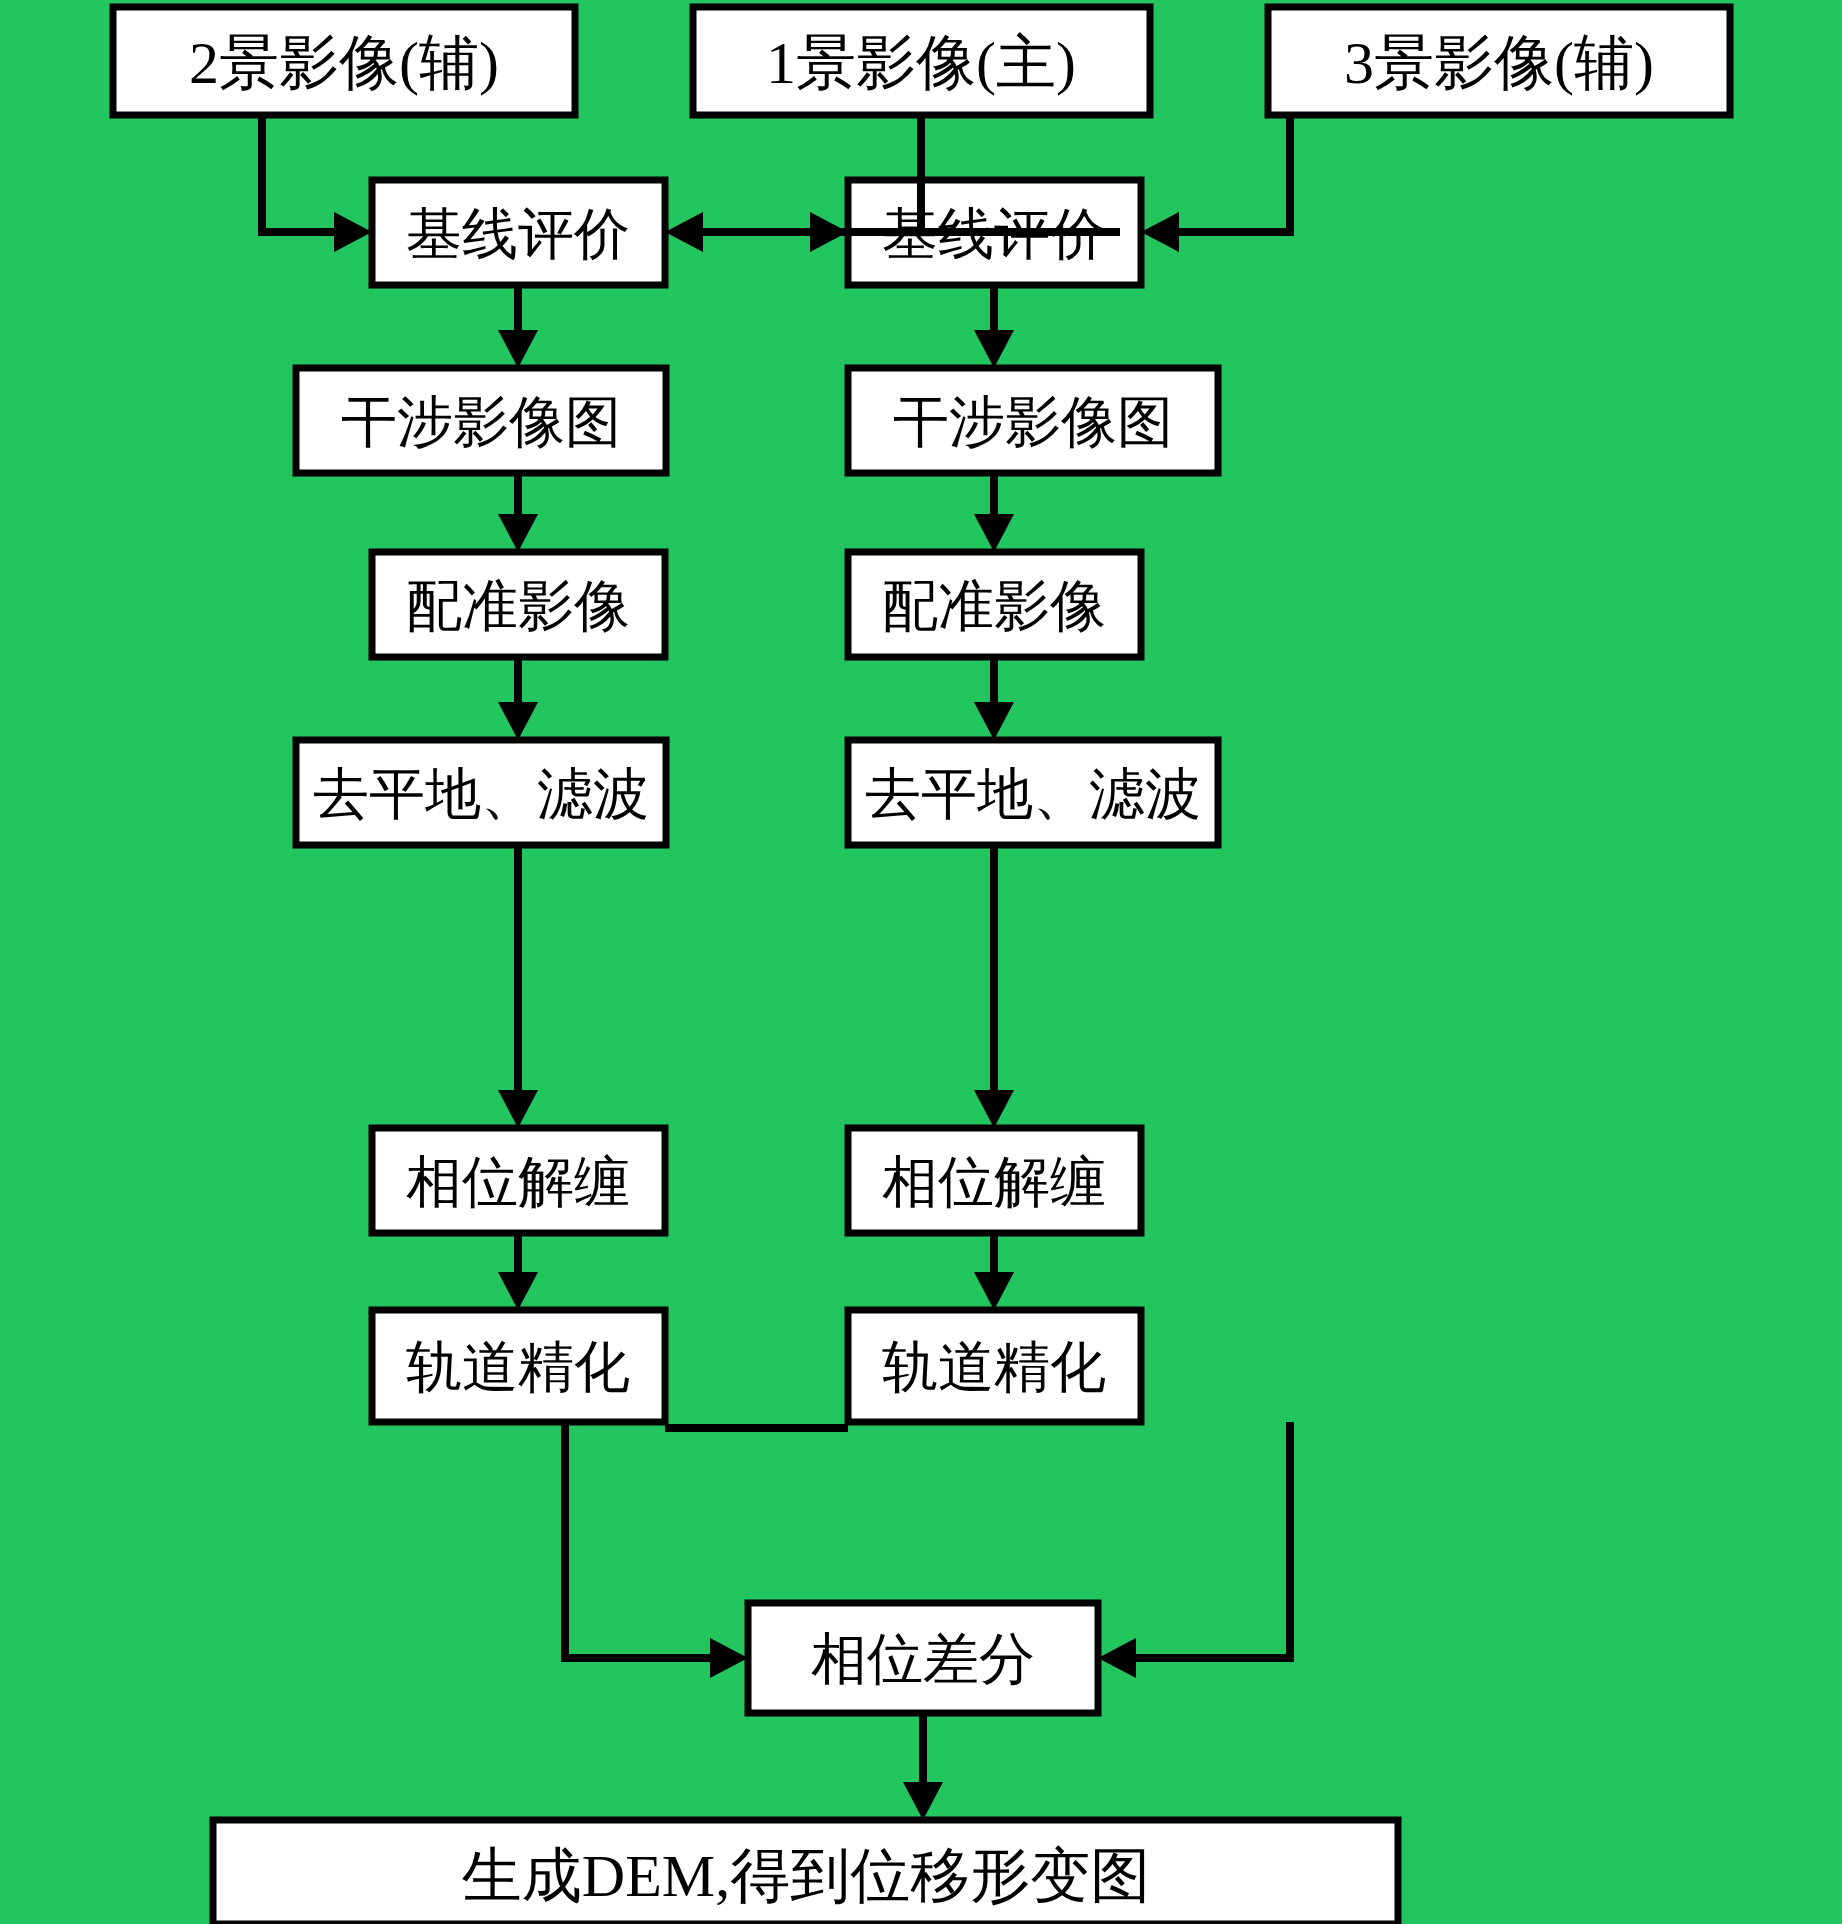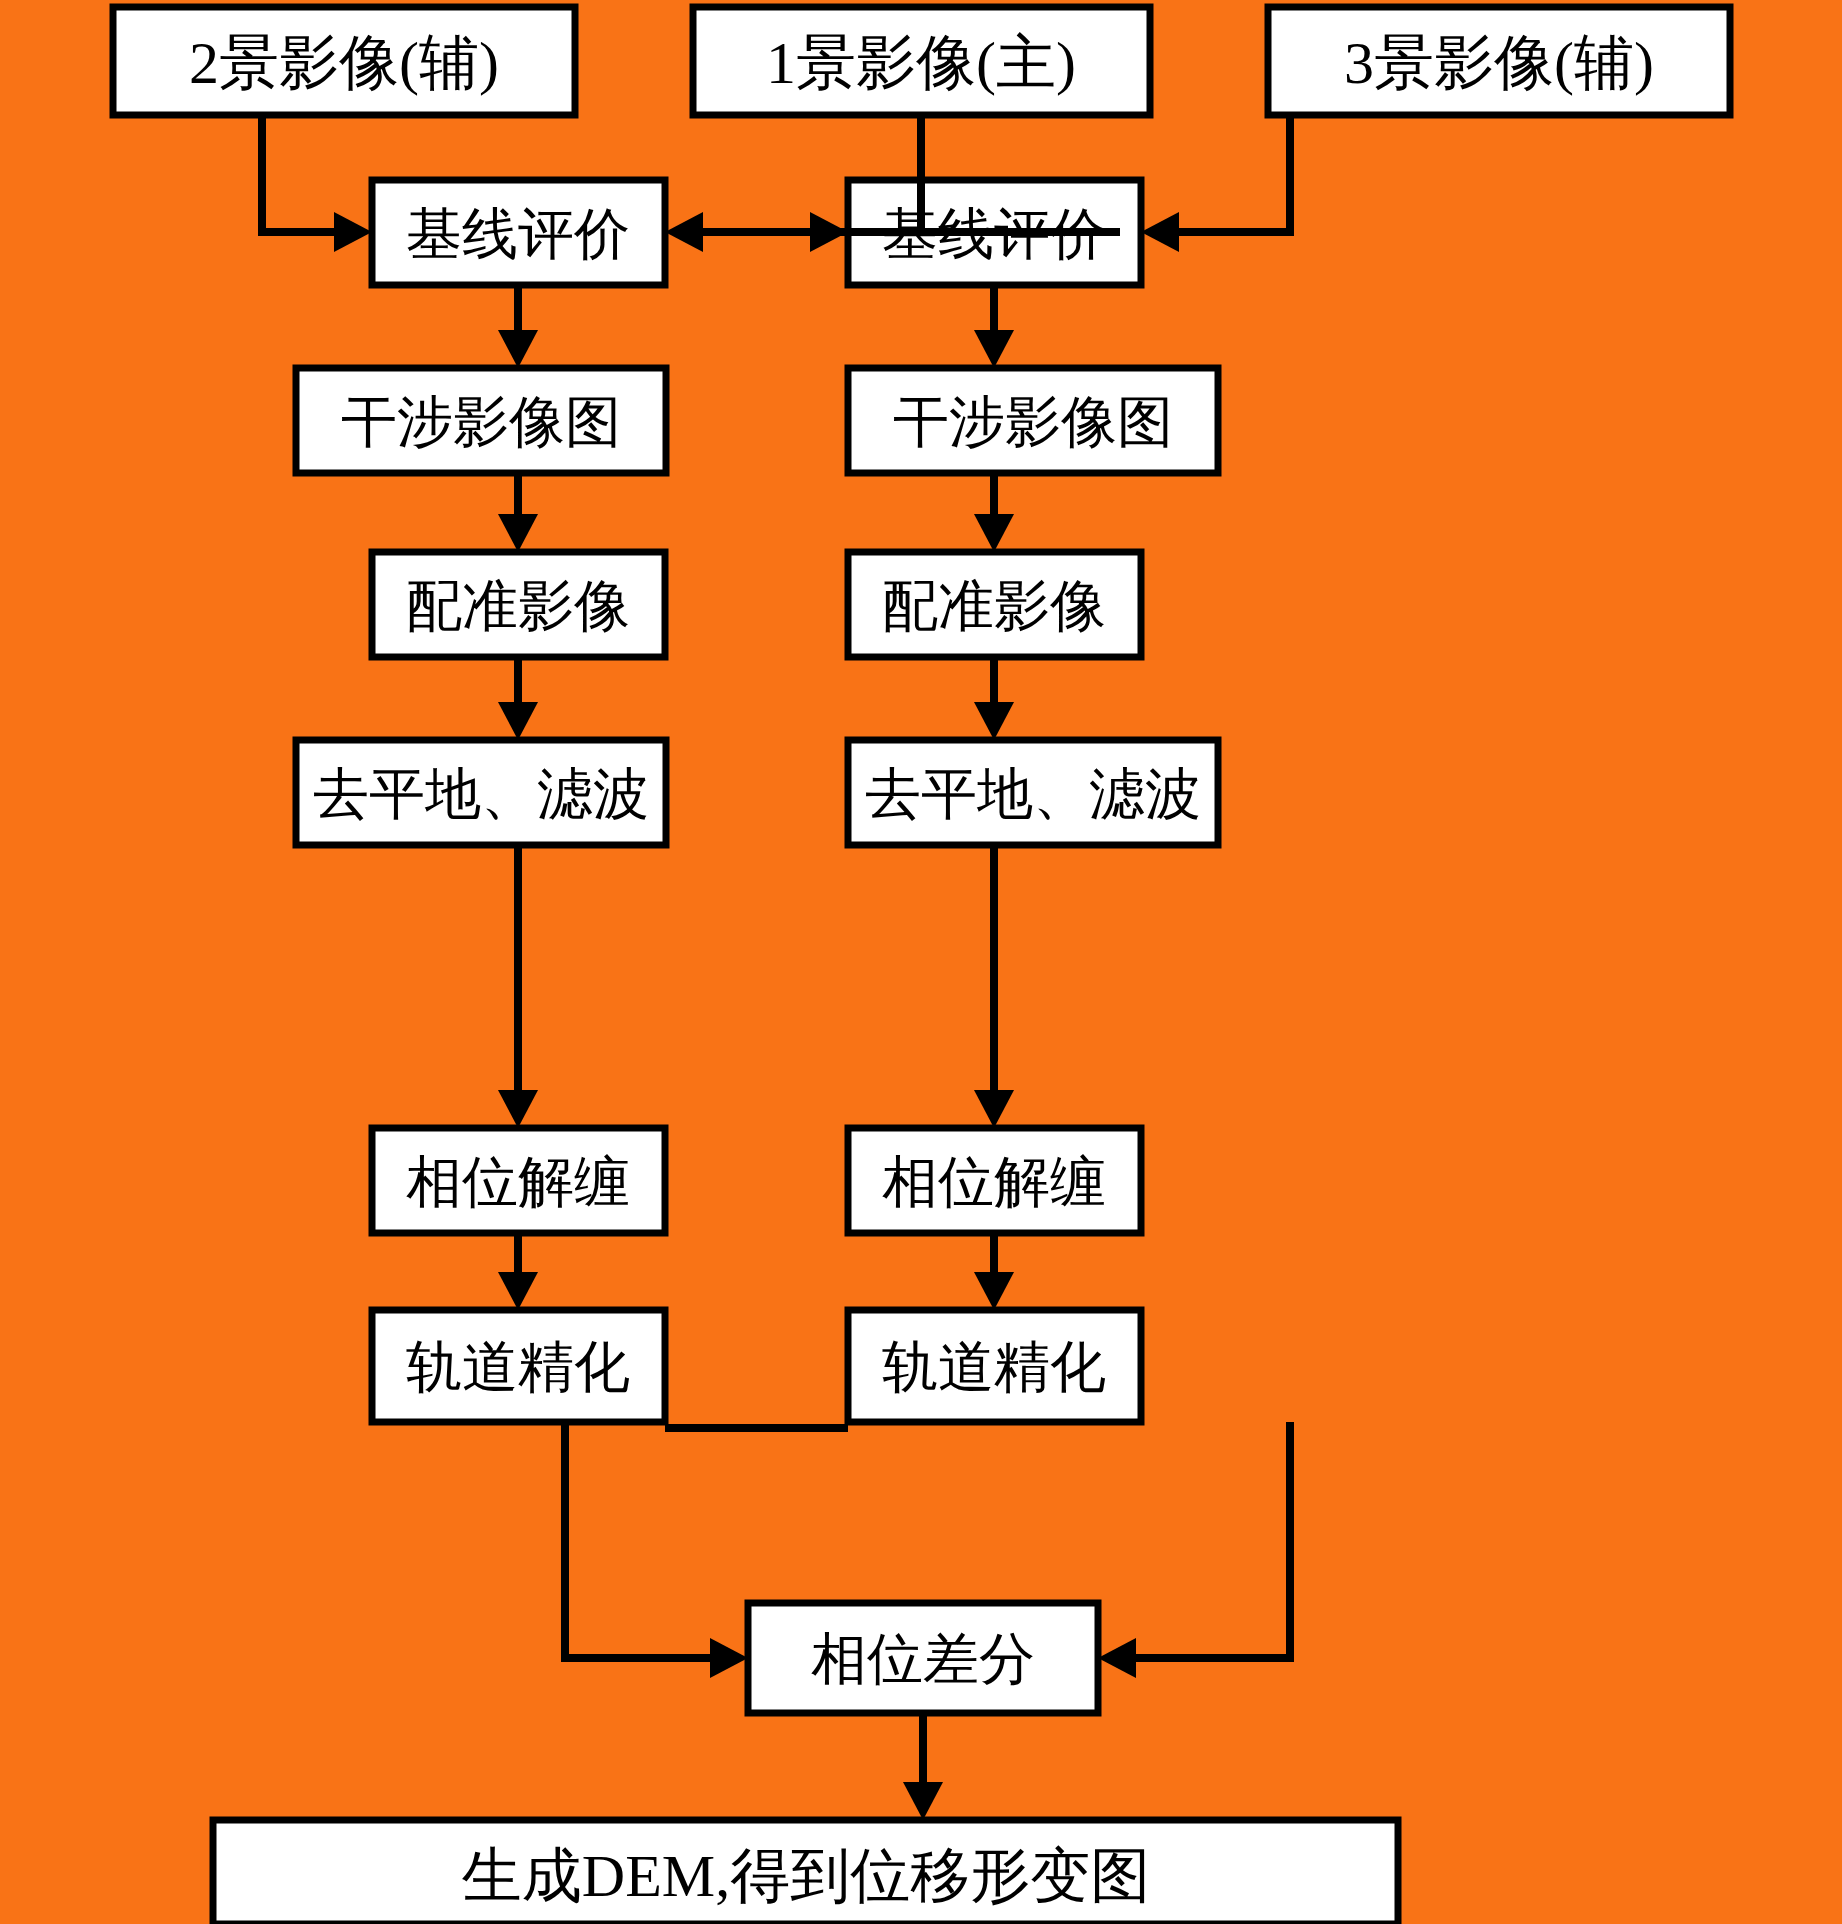--- a/index.html
+++ b/index.html
@@ -10,21 +10,21 @@
   body {
     width: 1842px;
     height: 1924px;
     font-family: "Liberation Serif", "DejaVu Serif", serif;
     overflow: hidden;
   }
   #flowchart-root {
     position: relative;
     width: 1842px;
     height: 1924px;
-    background: #f97316;
+    background: #22c55e;
   }
   svg.diagram {
     display: block;
     width: 1842px;
     height: 1924px;
   }
   .node-box {
     fill: #ffffff;
     stroke: #000000;
     stroke-width: 7;

